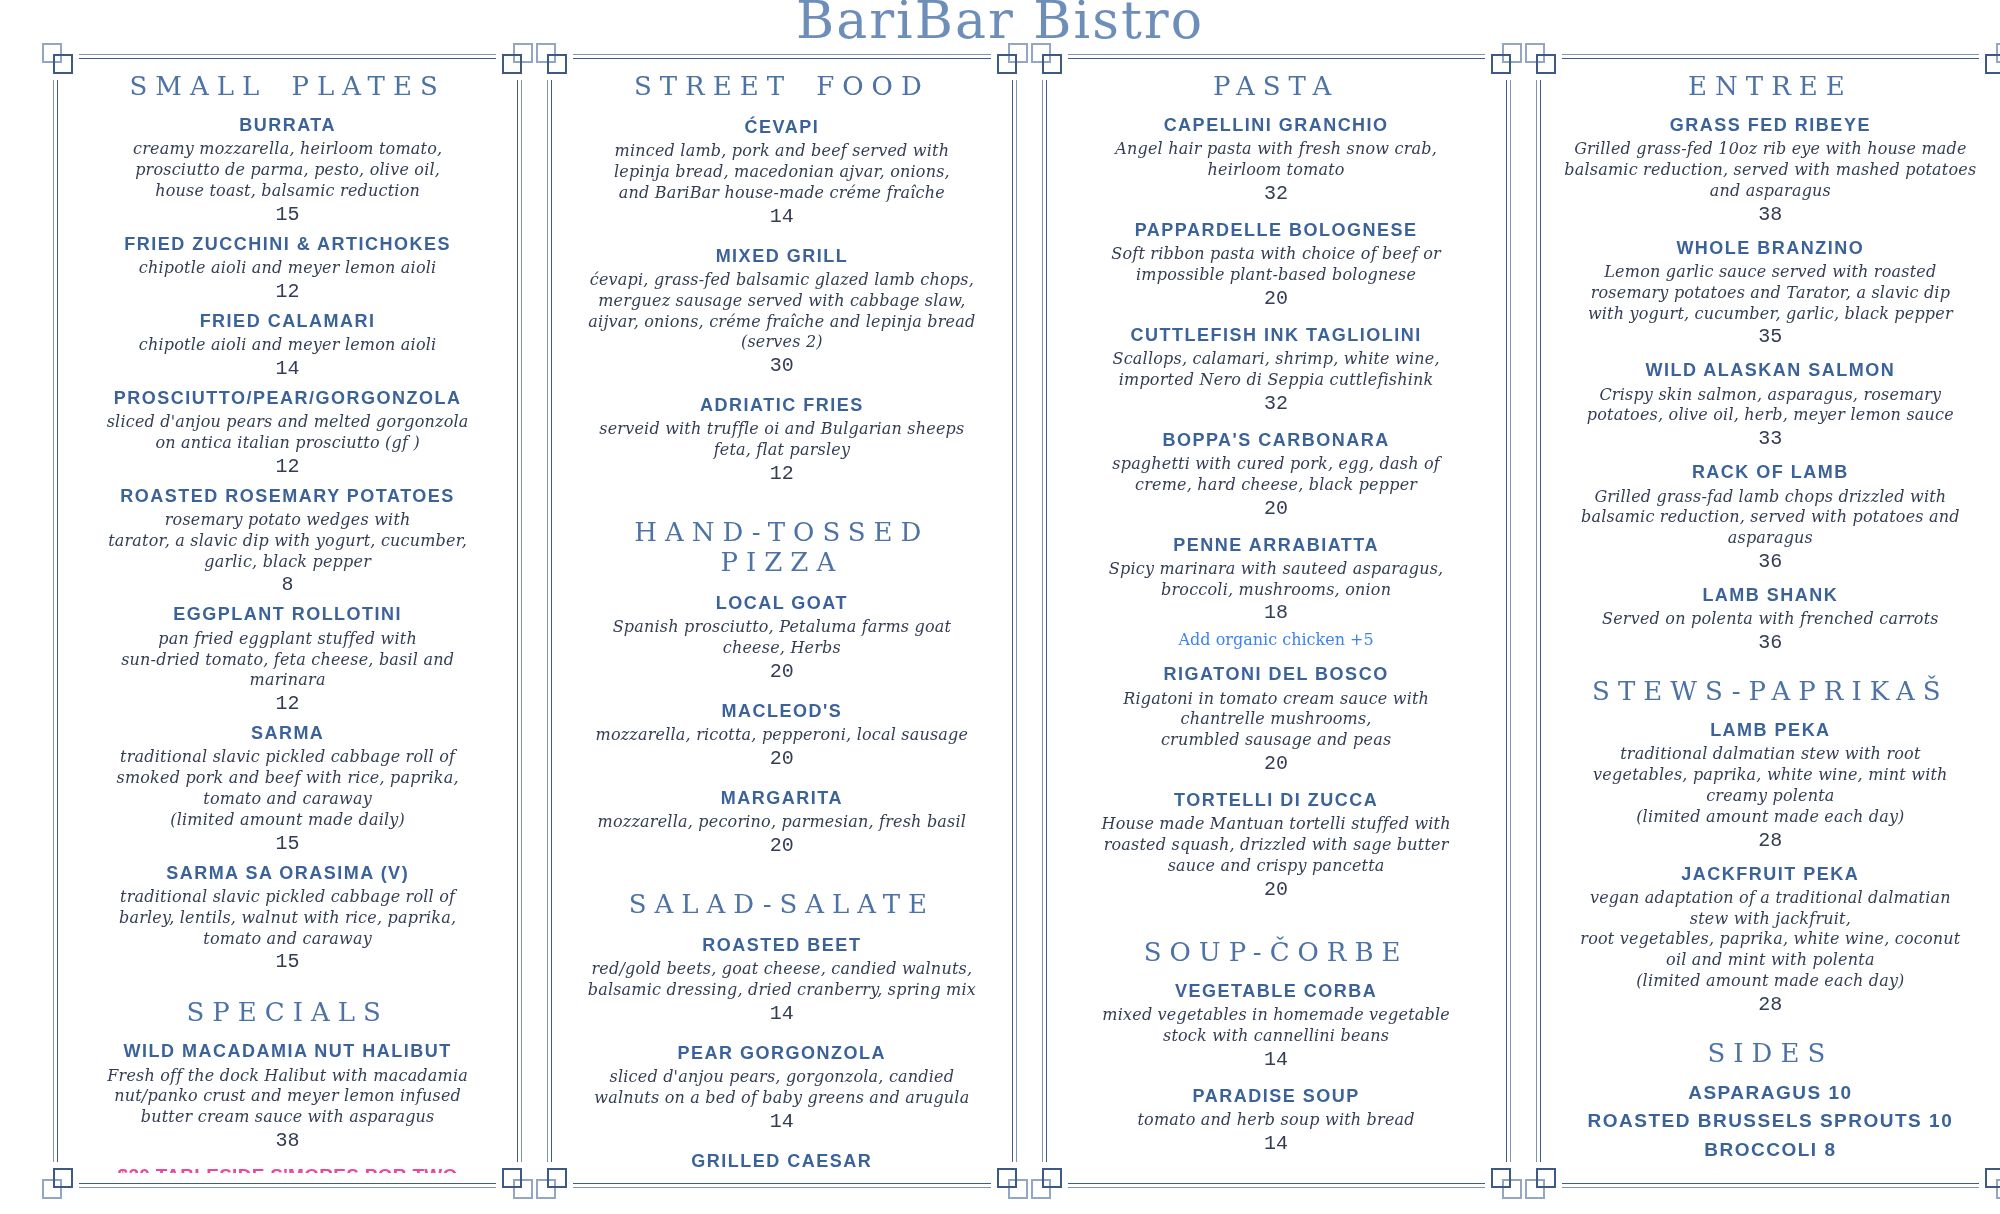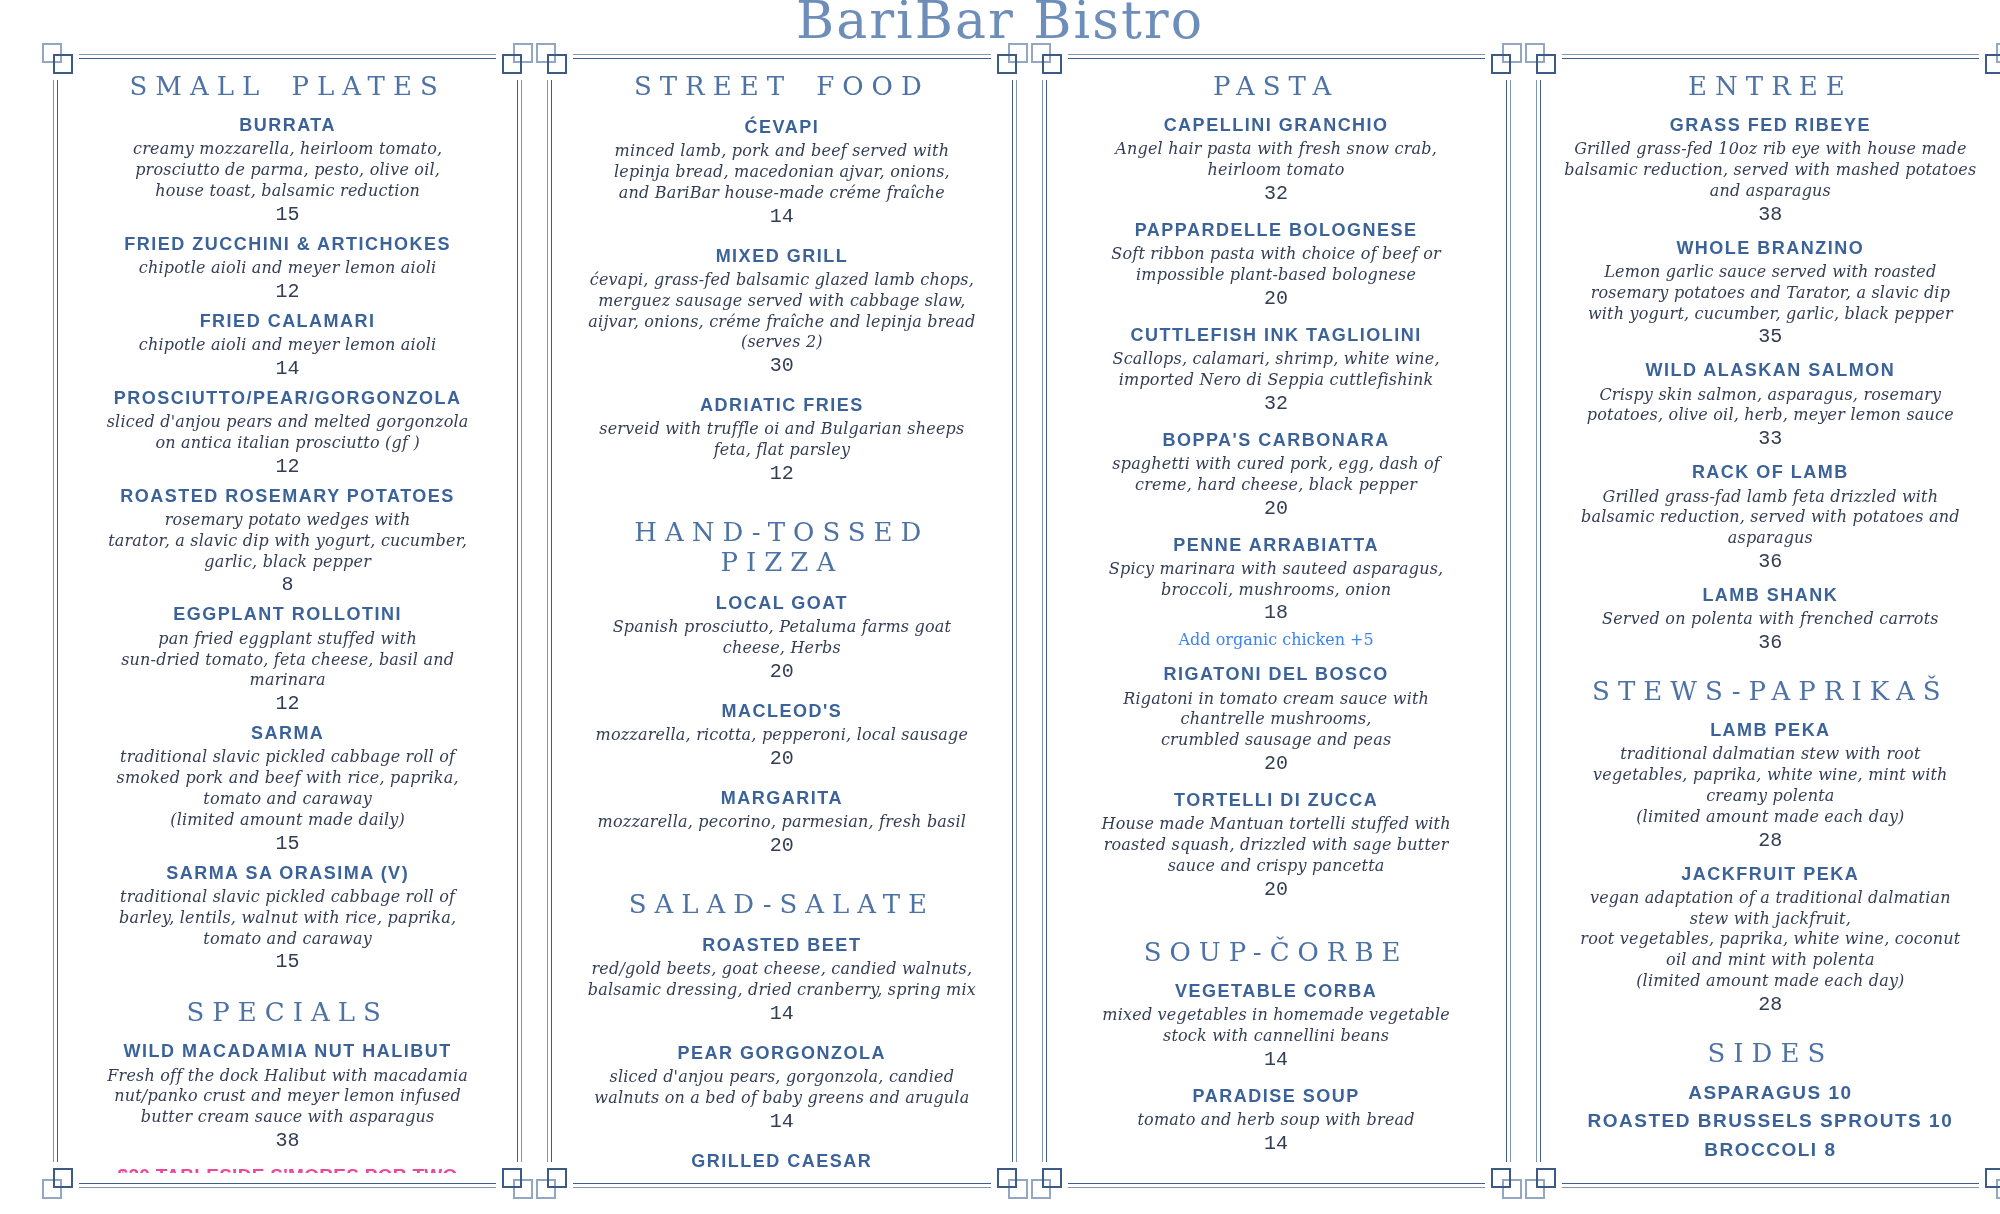--- a/index.html
+++ b/index.html
@@ -403,21 +403,21 @@
           <div class="pr">35</div>
         </div>
         <div class="it">
           <div class="nm">WILD ALASKAN SALMON</div>
           <div class="ds">Crispy skin salmon, asparagus, rosemary
 potatoes, olive oil, herb, meyer lemon sauce</div>
           <div class="pr">33</div>
         </div>
         <div class="it">
           <div class="nm">RACK OF LAMB</div>
-          <div class="ds">Grilled grass-fad lamb feta drizzled with
+          <div class="ds">Grilled grass-fad lamb chops drizzled with
 balsamic reduction, served with potatoes and
 asparagus</div>
           <div class="pr">36</div>
         </div>
         <div class="it">
           <div class="nm">LAMB SHANK</div>
           <div class="ds">Served on polenta with frenched carrots</div>
           <div class="pr">36</div>
         </div>
       </div>

